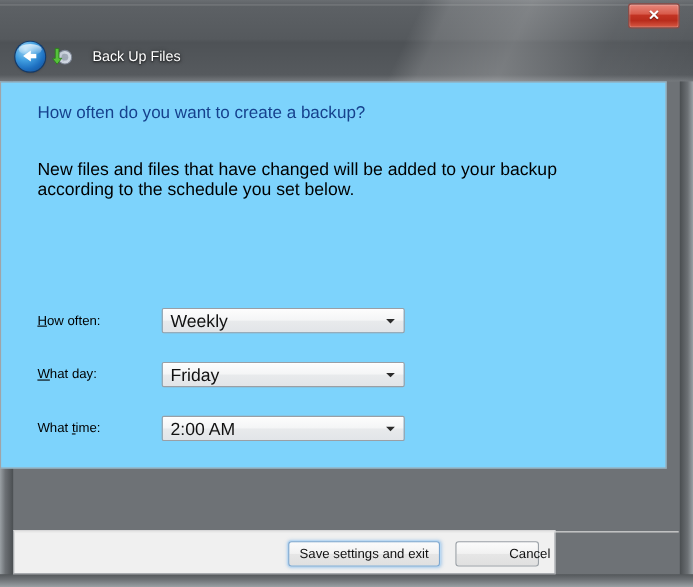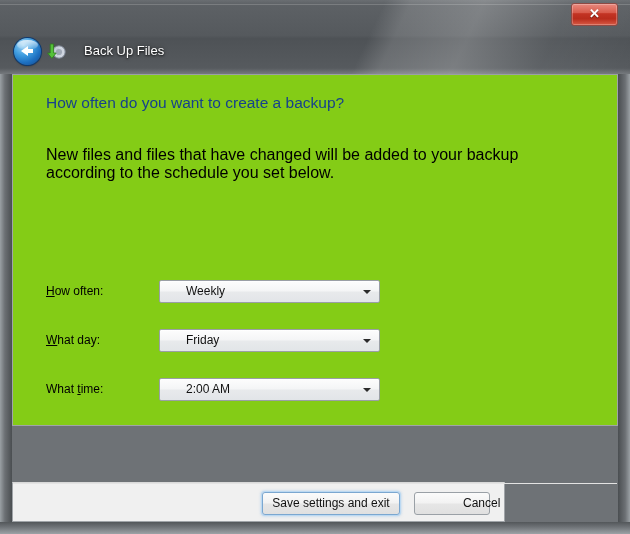--- a/index.html
+++ b/index.html
@@ -151,25 +151,25 @@
     top: 43px;
     font-size: 13px;
     color: #ffffff;
     text-shadow: 0 1px 2px rgba(0,0,0,0.75), 0 0 4px rgba(0,0,0,0.55);
     white-space: nowrap;
   }
 
   
   #client {
     position: absolute;
-    left: 12px;
+    left: 0;
     top: 74px;
     width: 606px;
     height: 352px;
-    background: #84cc16;
+    background: #7dd3fc;
     border: 1px solid #a0a4a8;
     border-top: 1px solid #9ba0a4;
     box-sizing: border-box;
     overflow: hidden;
   }
 
   #page-heading {
     position: absolute;
     left: 33px;
     top: 19px;
@@ -215,24 +215,23 @@
     border: 1px solid #9a9fa5;
     border-radius: 2px;
     background: linear-gradient(to bottom, #fdfdfd 0%, #f4f5f6 48%, #e8eaec 52%, #e2e5e8 100%);
     box-shadow: 0 1px 0 rgba(255,255,255,0.7) inset;
     cursor: pointer;
   }
   .combobox .value {
     position: absolute;
     left: 7px;
     top: 3px;
-    font-size: 12px;
+    font-size: 16px;
     color: #111111;
     white-space: nowrap;
-    margin-left: 19px;
   }
   .combobox .chevron {
     position: absolute;
     right: 8px;
     top: 9px;
     width: 0; height: 0;
     border-left: 4.5px solid transparent;
     border-right: 4.5px solid transparent;
     border-top: 4.5px solid #2b2b2b;
   }

